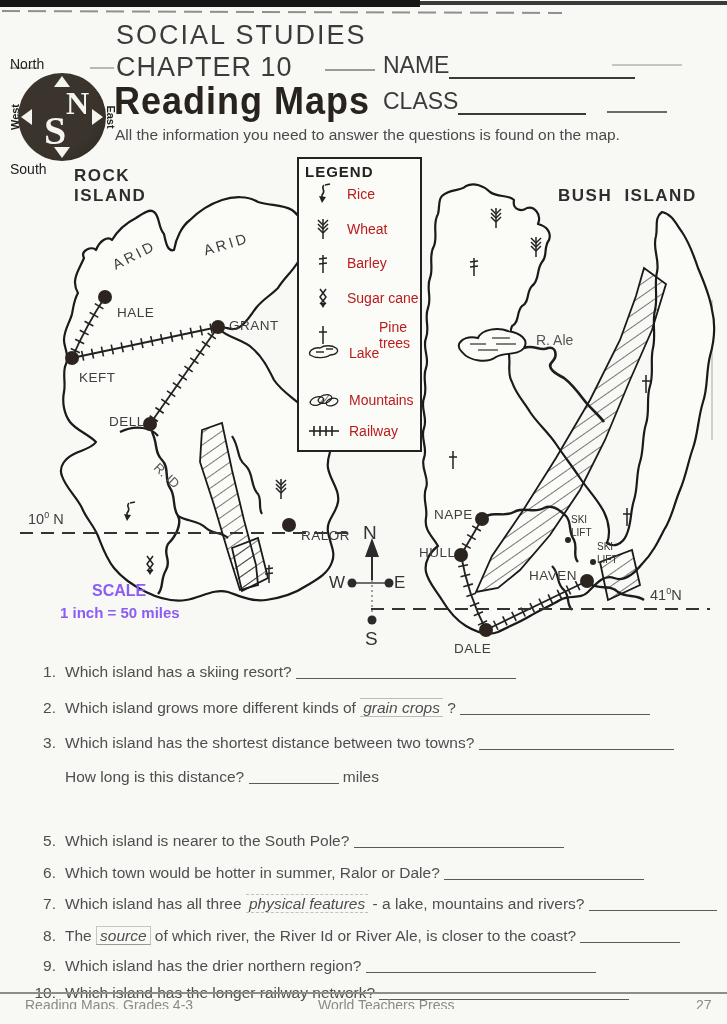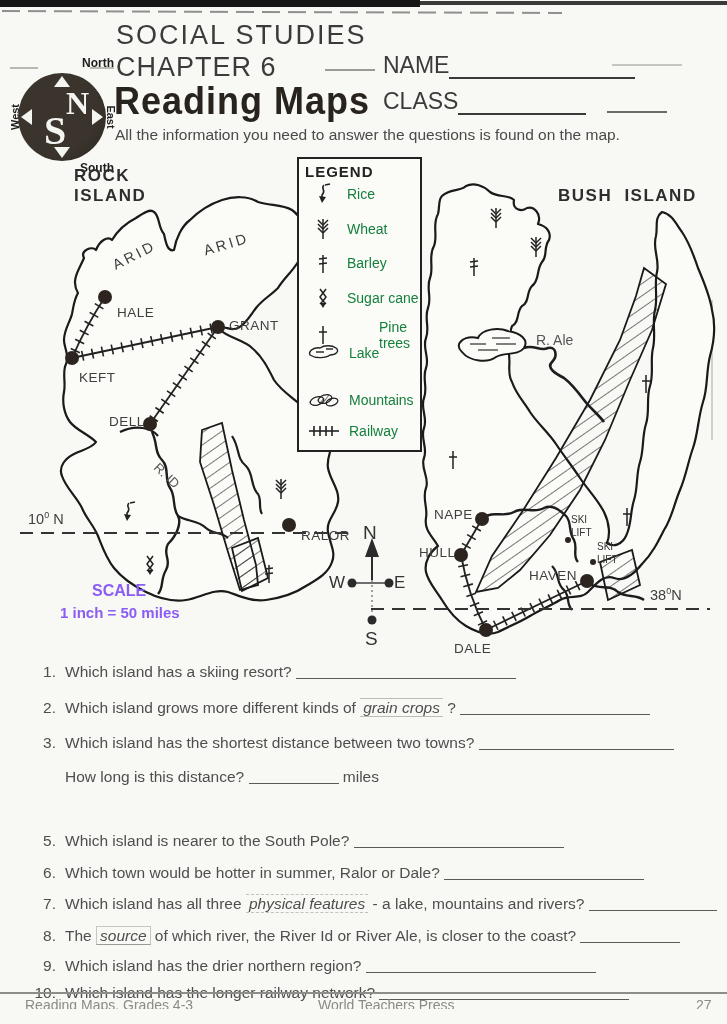--- a/index.html
+++ b/index.html
@@ -19,42 +19,42 @@
   .title{position:absolute;left:114px;top:80px;font-size:36px;font-weight:900;letter-spacing:1px;
          color:#29231d;transform:scaleY(1.06);}
   .name-row{position:absolute;left:383px;top:52px;font-size:23px;color:#3b3b3b;}
   .class-row{position:absolute;left:383px;top:88px;font-size:23px;color:#3b3b3b;}
   .write-line{display:inline-block;border-bottom:2px solid #3a3a3a;height:20px;vertical-align:bottom;}
   .instructions{position:absolute;left:115px;top:126px;font-size:15.5px;color:#4a4a4a;}
 
   
   .logo{position:absolute;left:10px;top:56px;width:104px;height:120px;}
   .logo-line{position:absolute;height:1.5px;background:#b9b9b4;top:11px;}
-  .logo-north,.logo-south{position:absolute;width:100%;text-align:right;font-size:12px;font-weight:bold;color:#1c1c1c;}
+  .logo-north,.logo-south{position:absolute;width:100%;text-align:left;font-size:14px;font-weight:normal;color:#1c1c1c;}
   .logo-north{top:0;}.logo-south{top:105px;}
   .logo-west,.logo-east{position:absolute;font-size:11px;font-weight:bold;color:#1c1c1c;top:55px;}
   .logo-west{left:-8px;transform:rotate(-90deg);}
   .logo-east{right:-8px;transform:rotate(90deg);}
   .logo-circle{position:absolute;left:8px;top:17px;width:88px;height:88px;border-radius:50%;
       background:radial-gradient(circle at 38% 40%, #3a342d 0 60%, #2b2620 100%);}
   .logo-n,.logo-s{position:absolute;color:#f4f4f0;font-family:"Liberation Serif",serif;font-weight:bold;}
   .logo-n{left:48px;top:12px;font-size:32px;}
   .logo-s{left:26px;top:34px;font-size:40px;}
   .tri{position:absolute;width:0;height:0;}
   .tri-up{left:36px;top:3px;border-left:8px solid transparent;border-right:8px solid transparent;border-bottom:11px solid #f4f4f0;}
   .tri-down{left:36px;bottom:3px;border-left:8px solid transparent;border-right:8px solid transparent;border-top:11px solid #f4f4f0;}
   .tri-left{left:3px;top:36px;border-top:8px solid transparent;border-bottom:8px solid transparent;border-right:11px solid #f4f4f0;}
   .tri-right{right:3px;top:36px;border-top:8px solid transparent;border-bottom:8px solid transparent;border-left:11px solid #f4f4f0;}
 
   
   .legend{position:absolute;left:297px;top:157px;width:121px;height:291px;border:2px solid #222;background:#fbfbf8;}
   .legend-title{position:absolute;left:6px;top:4px;font-size:15px;font-weight:bold;letter-spacing:1px;color:#222;}
   .legend-row{position:absolute;left:8px;display:flex;align-items:center;gap:8px;}
   .legend-row svg{flex:0 0 auto;}
-  .legend-label{font-size:14px;color:#15803d;}
+  .legend-label{font-size:14px;color:#b91c1c;}
 
   
   .map-label{position:absolute;color:#444;}
   .island-title{font-size:17px;font-weight:bold;letter-spacing:1.5px;color:#2e2e2e;line-height:1.2;}
   .town{font-size:13.5px;letter-spacing:.5px;color:#3f3f3f;}
   .region{font-size:14.5px;letter-spacing:3px;color:#3d3d3d;}
   .riverlab{font-size:13px;color:#555;}
   .lat{font-size:14.5px;color:#3f3f3f;}
   .lat sup{font-size:9px;}
   .ski{font-size:10px;line-height:1.3;width:28px;color:#333;}
@@ -99,21 +99,21 @@
       <div class="tri tri-down"></div>
       <div class="tri tri-left"></div>
       <div class="tri tri-right"></div>
       <div class="logo-n">N</div>
       <div class="logo-s">S</div>
     </div>
     <div class="logo-south">South</div>
   </div>
 
   <div class="course">SOCIAL STUDIES</div>
-  <div class="chapter">CHAPTER 6</div>
+  <div class="chapter">CHAPTER 10</div>
   <div class="title">Reading Maps</div>
   <div class="name-row">
     <span>NAME</span><span class="write-line" style="width:186px;"></span>
   </div>
   <div class="class-row">
     <span>CLASS</span><span class="write-line" style="width:128px;"></span>
   </div>
   <div class="instructions">All the information you need to answer the questions is found on the map.</div>
 
   <svg width="727" height="515" viewBox="0 150 727 515" style="position:absolute;left:0;top:150px;">
@@ -305,21 +305,21 @@
   <div class="map-label town" style="left:529px;top:568px;">HAVEN</div>
   <div class="map-label town" style="left:454px;top:641px;">DALE</div>
 
   <div class="map-label riverlab" style="left:152px;top:468px;transform:rotate(44deg);">R. ID</div>
   <div class="map-label riverlab" style="left:536px;top:332px;font-size:14px;">R. Ale</div>
 
   <div class="map-label ski" style="left:571px;top:513px;">SKI LIFT</div>
   <div class="map-label ski" style="left:597px;top:540px;">SKI LIFT</div>
 
   <div class="map-label lat" style="left:28px;top:510px;"><span>10</span><sup>0</sup><span> N</span></div>
-  <div class="map-label lat" style="left:650px;top:586px;"><span>38</span><sup>0</sup><span>N</span></div>
+  <div class="map-label lat" style="left:650px;top:586px;"><span>41</span><sup>0</sup><span>N</span></div>
 
   <div class="map-label cp" style="left:363px;top:522px;font-size:19px;">N</div>
   <div class="map-label cp" style="left:329px;top:573px;">W</div>
   <div class="map-label cp" style="left:394px;top:573px;">E</div>
   <div class="map-label cp" style="left:365px;top:628px;font-size:19px;">S</div>
 
   <div class="map-label scale-t" style="left:92px;top:582px;font-size:16px;">SCALE</div>
   <div class="map-label scale-t" style="left:60px;top:604px;font-size:15px;">1 inch = 50 miles</div>
 
   <div class="legend">

